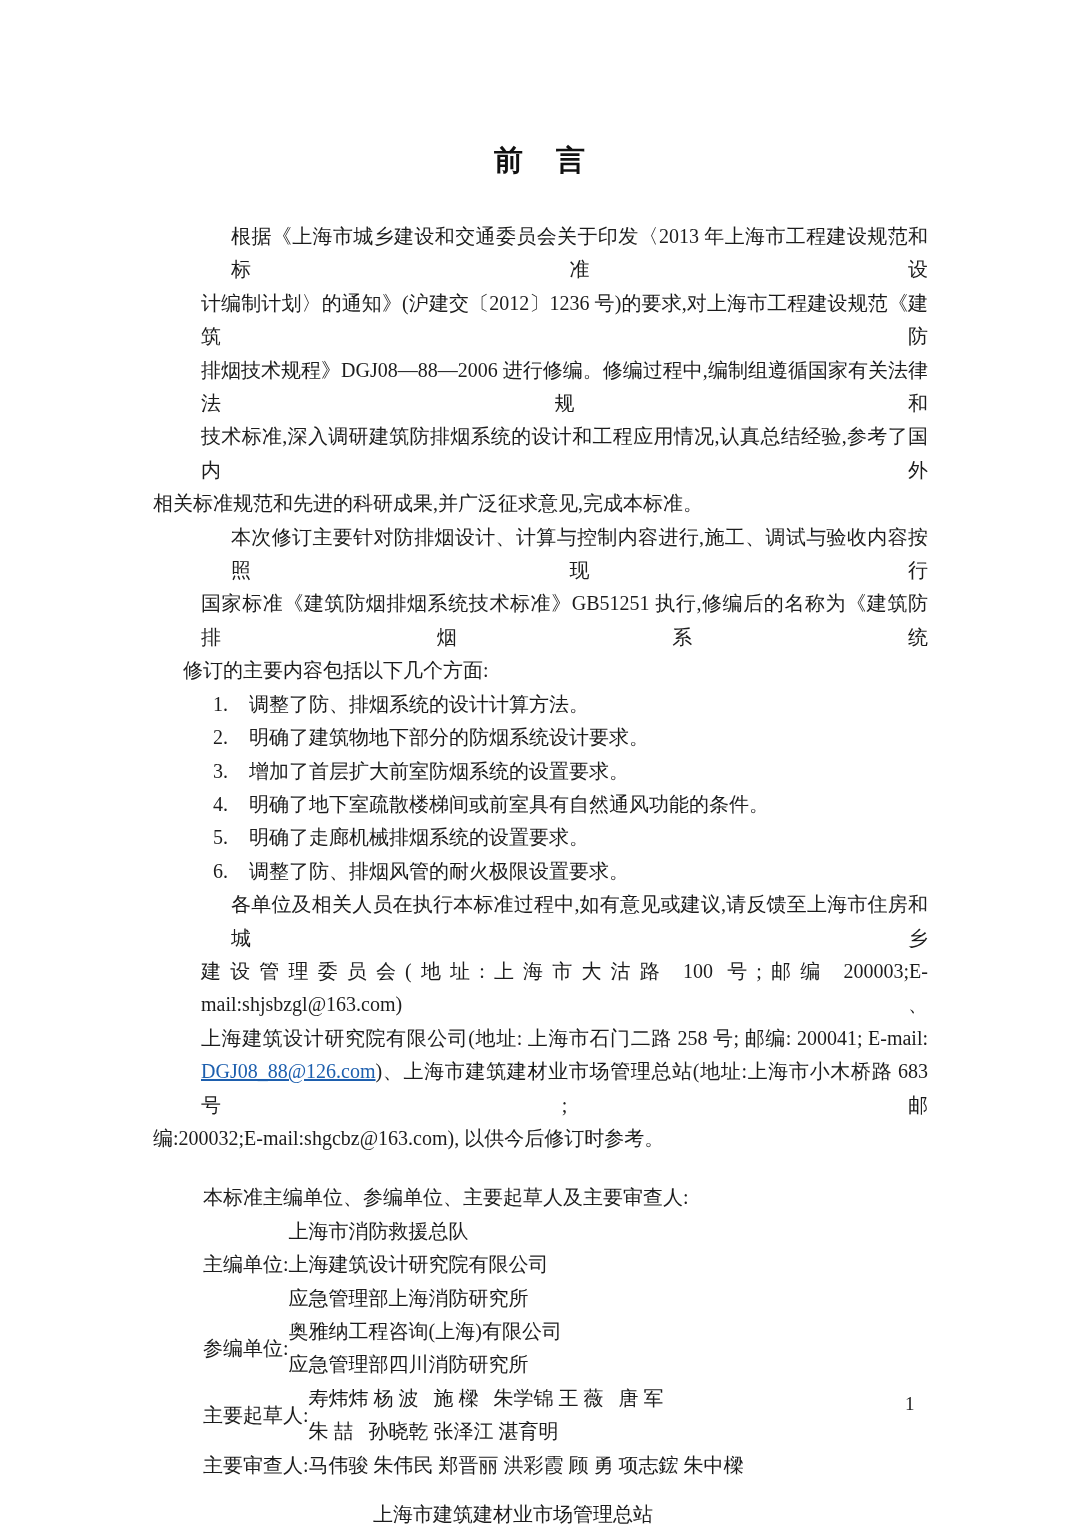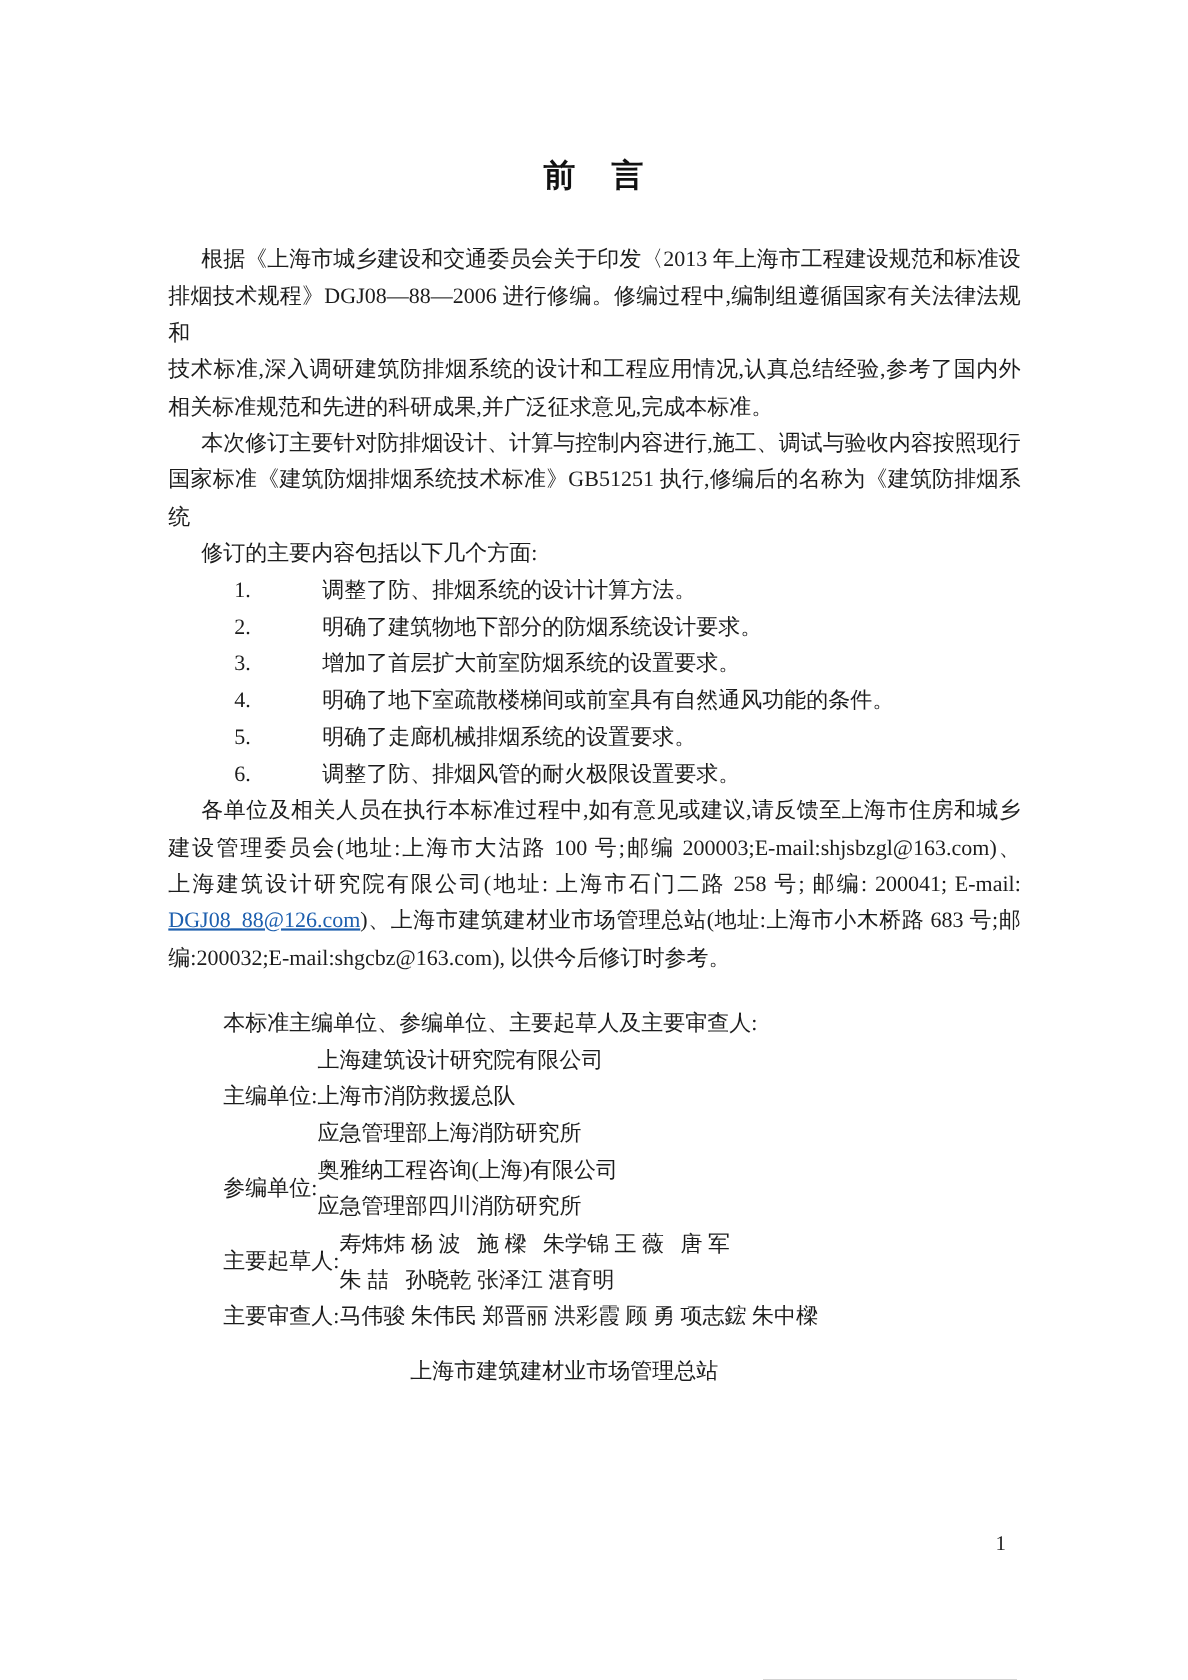--- a/index.html
+++ b/index.html
@@ -24,25 +24,25 @@
     font-size:29px;
     font-weight:bold;
     line-height:40px;
     letter-spacing:2px;
     color:#111;
   }
   .body-text{font-size:20px;line-height:33.4px;}
   .para{margin:0;}
   .para-first{margin-top:40px;}
   .line{white-space:pre-wrap;}
-  .just{text-align:justify;text-align-last:justify;}
+  .just{text-align:justify;text-align-last:justify;margin-left:48px;}
   .indent{padding-left:30px;}
   .li{display:flex;padding-left:60px;}
   .li-num{width:36px;flex:0 0 36px;}
-  .li-text{flex:1;margin-left:44px;}
+  .li-text{flex:1;}
   a.email-link, .email-link{
     color:var(--link-color,#1d5fae);
     text-decoration:underline;
     text-decoration-color:var(--link-color,#1d5fae);
     cursor:pointer;
   }
   .credits{margin-top:26px;padding-left:50px;}
   .crow{display:flex;align-items:center;}
   .clabel{flex:0 0 auto;white-space:pre-wrap;}
   .cvals{flex:1 1 auto;}
@@ -62,20 +62,21 @@
 </head>
 <body>
 
 <div class="page">
   <div class="content body-text">
 
     <div class="doc-title">前　言</div>
 
     <div class="para para-first">
       <div class="line just indent">根据《上海市城乡建设和交通委员会关于印发〈2013 年上海市工程建设规范和标准设</div>
+      <div class="line just">计编制计划〉的通知》(沪建交〔2012〕1236 号)的要求,对上海市工程建设规范《建筑防</div>
       <div class="line just">排烟技术规程》DGJ08—88—2006 进行修编。修编过程中,编制组遵循国家有关法律法规和</div>
       <div class="line just">技术标准,深入调研建筑防排烟系统的设计和工程应用情况,认真总结经验,参考了国内外</div>
       <div class="line">相关标准规范和先进的科研成果,并广泛征求意见,完成本标准。</div>
     </div>
 
     <div class="para">
       <div class="line just indent">本次修订主要针对防排烟设计、计算与控制内容进行,施工、调试与验收内容按照现行</div>
       <div class="line just">国家标准《建筑防烟排烟系统技术标准》GB51251 执行,修编后的名称为《建筑防排烟系统</div>
     </div>
 
@@ -115,22 +116,22 @@
       <div class="line just"><span class="email-link">DGJ08_88@126.com</span><span>)、上海市建筑建材业市场管理总站(地址:上海市小木桥路 683 号;邮</span></div>
       <div class="line">编:200032;E-mail:shgcbz@163.com), 以供今后修订时参考。</div>
     </div>
 
     <div class="credits">
       <div class="line">本标准主编单位、参编单位、主要起草人及主要审查人:</div>
 
       <div class="crow">
         <span class="clabel">主编单位:</span>
         <div class="cvals">
+          <div>上海市消防救援总队</div>
           <div>上海建筑设计研究院有限公司</div>
-          <div>上海市消防救援总队</div>
           <div>应急管理部上海消防研究所</div>
         </div>
       </div>
 
       <div class="crow">
         <span class="clabel">参编单位:</span>
         <div class="cvals">
           <div>奥雅纳工程咨询(上海)有限公司</div>
           <div>应急管理部四川消防研究所</div>
         </div>

